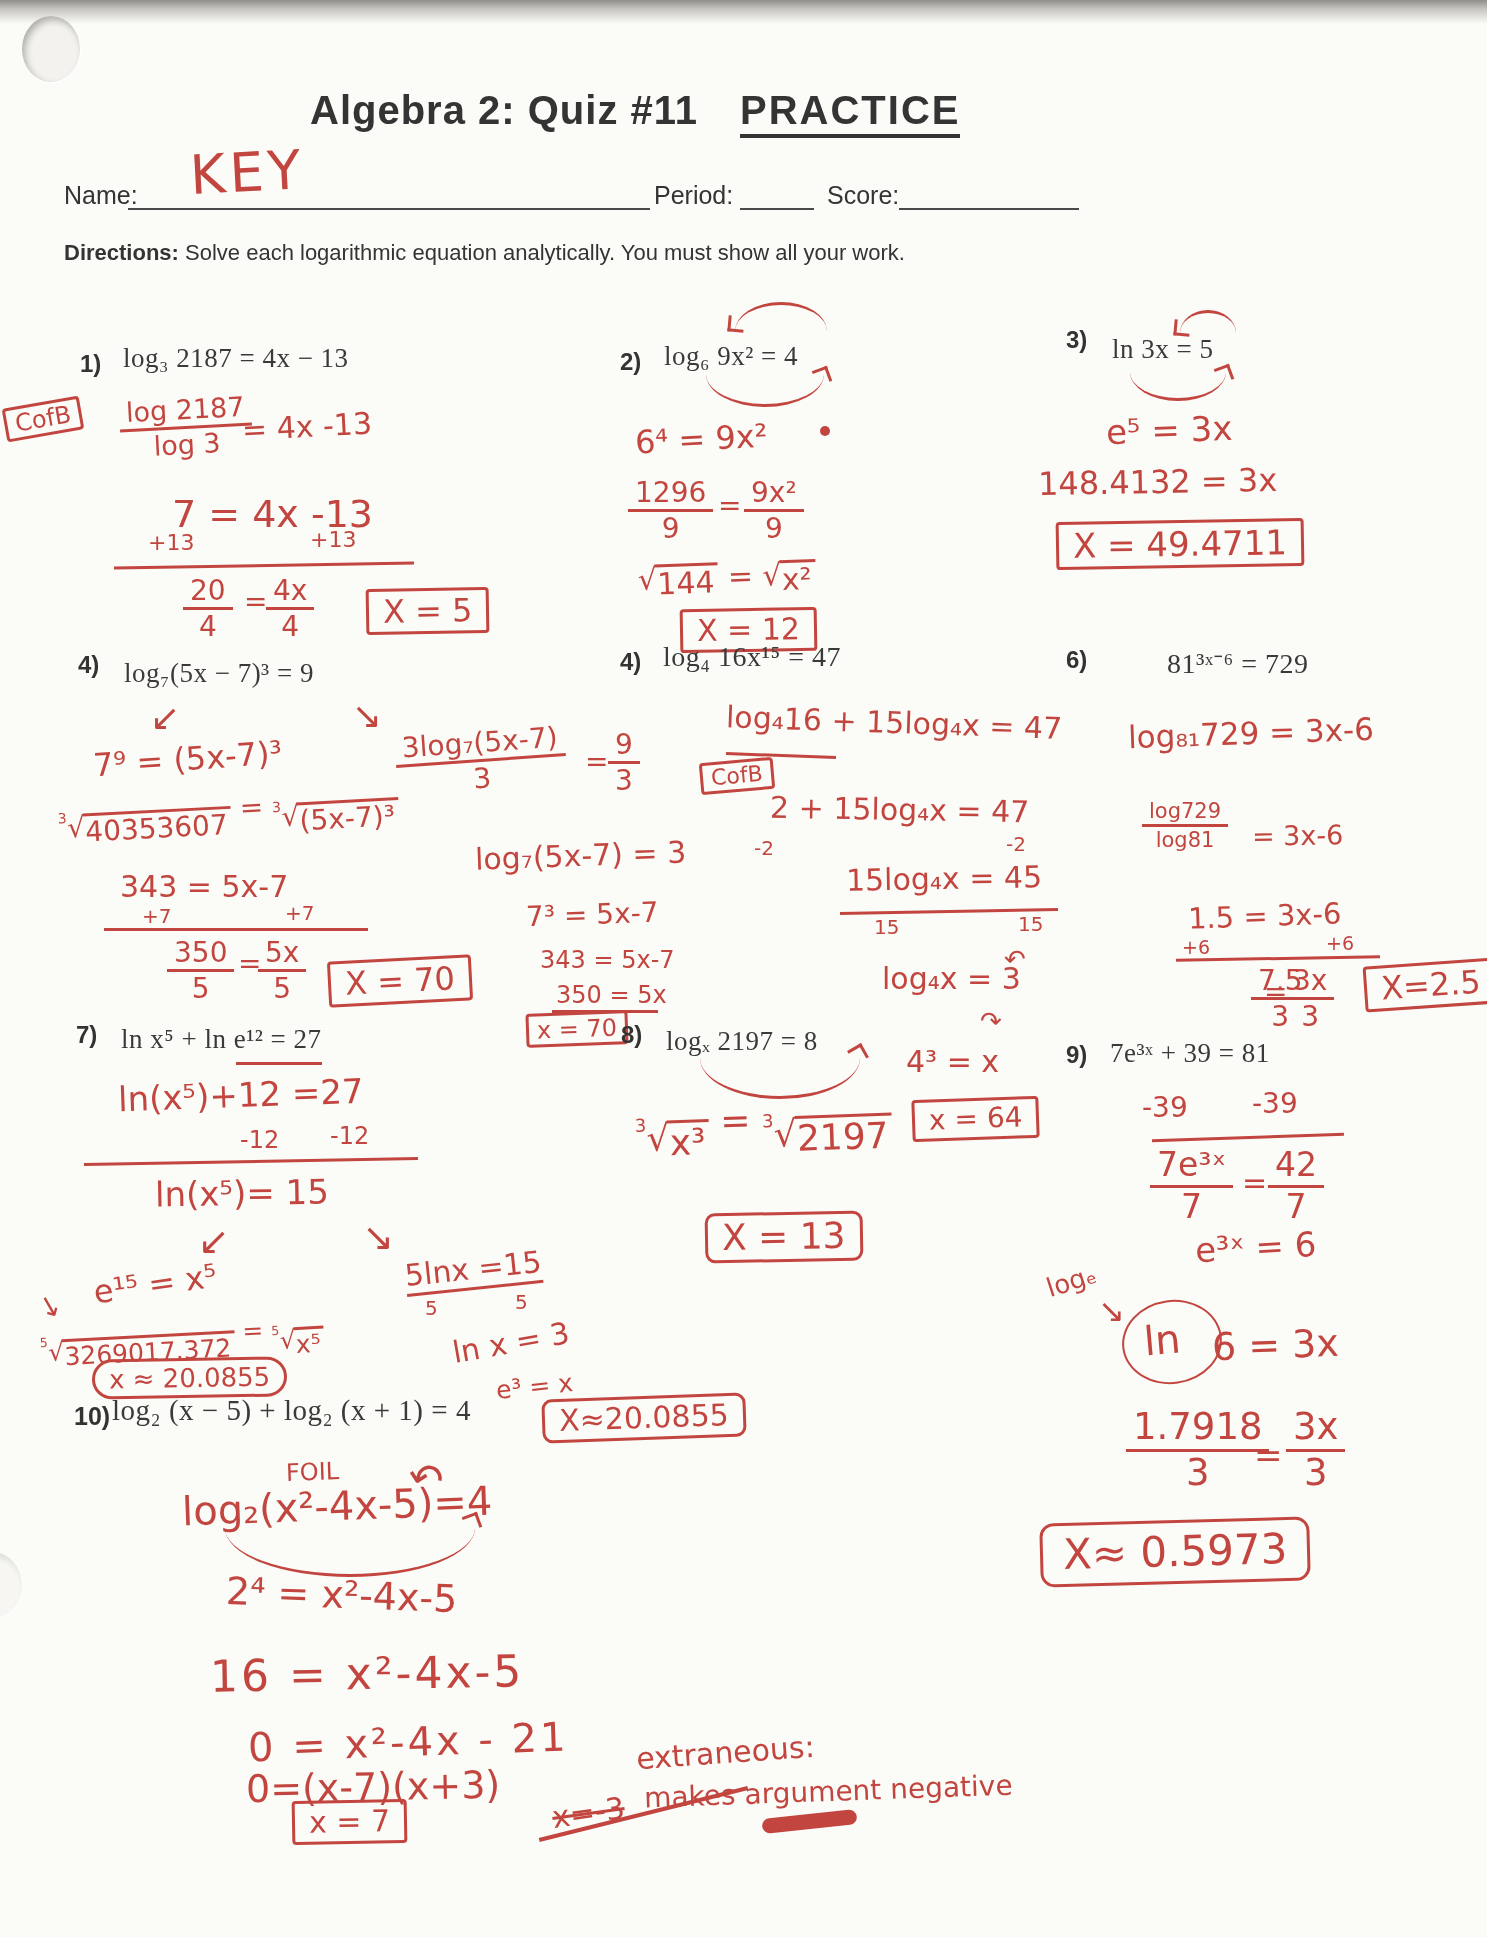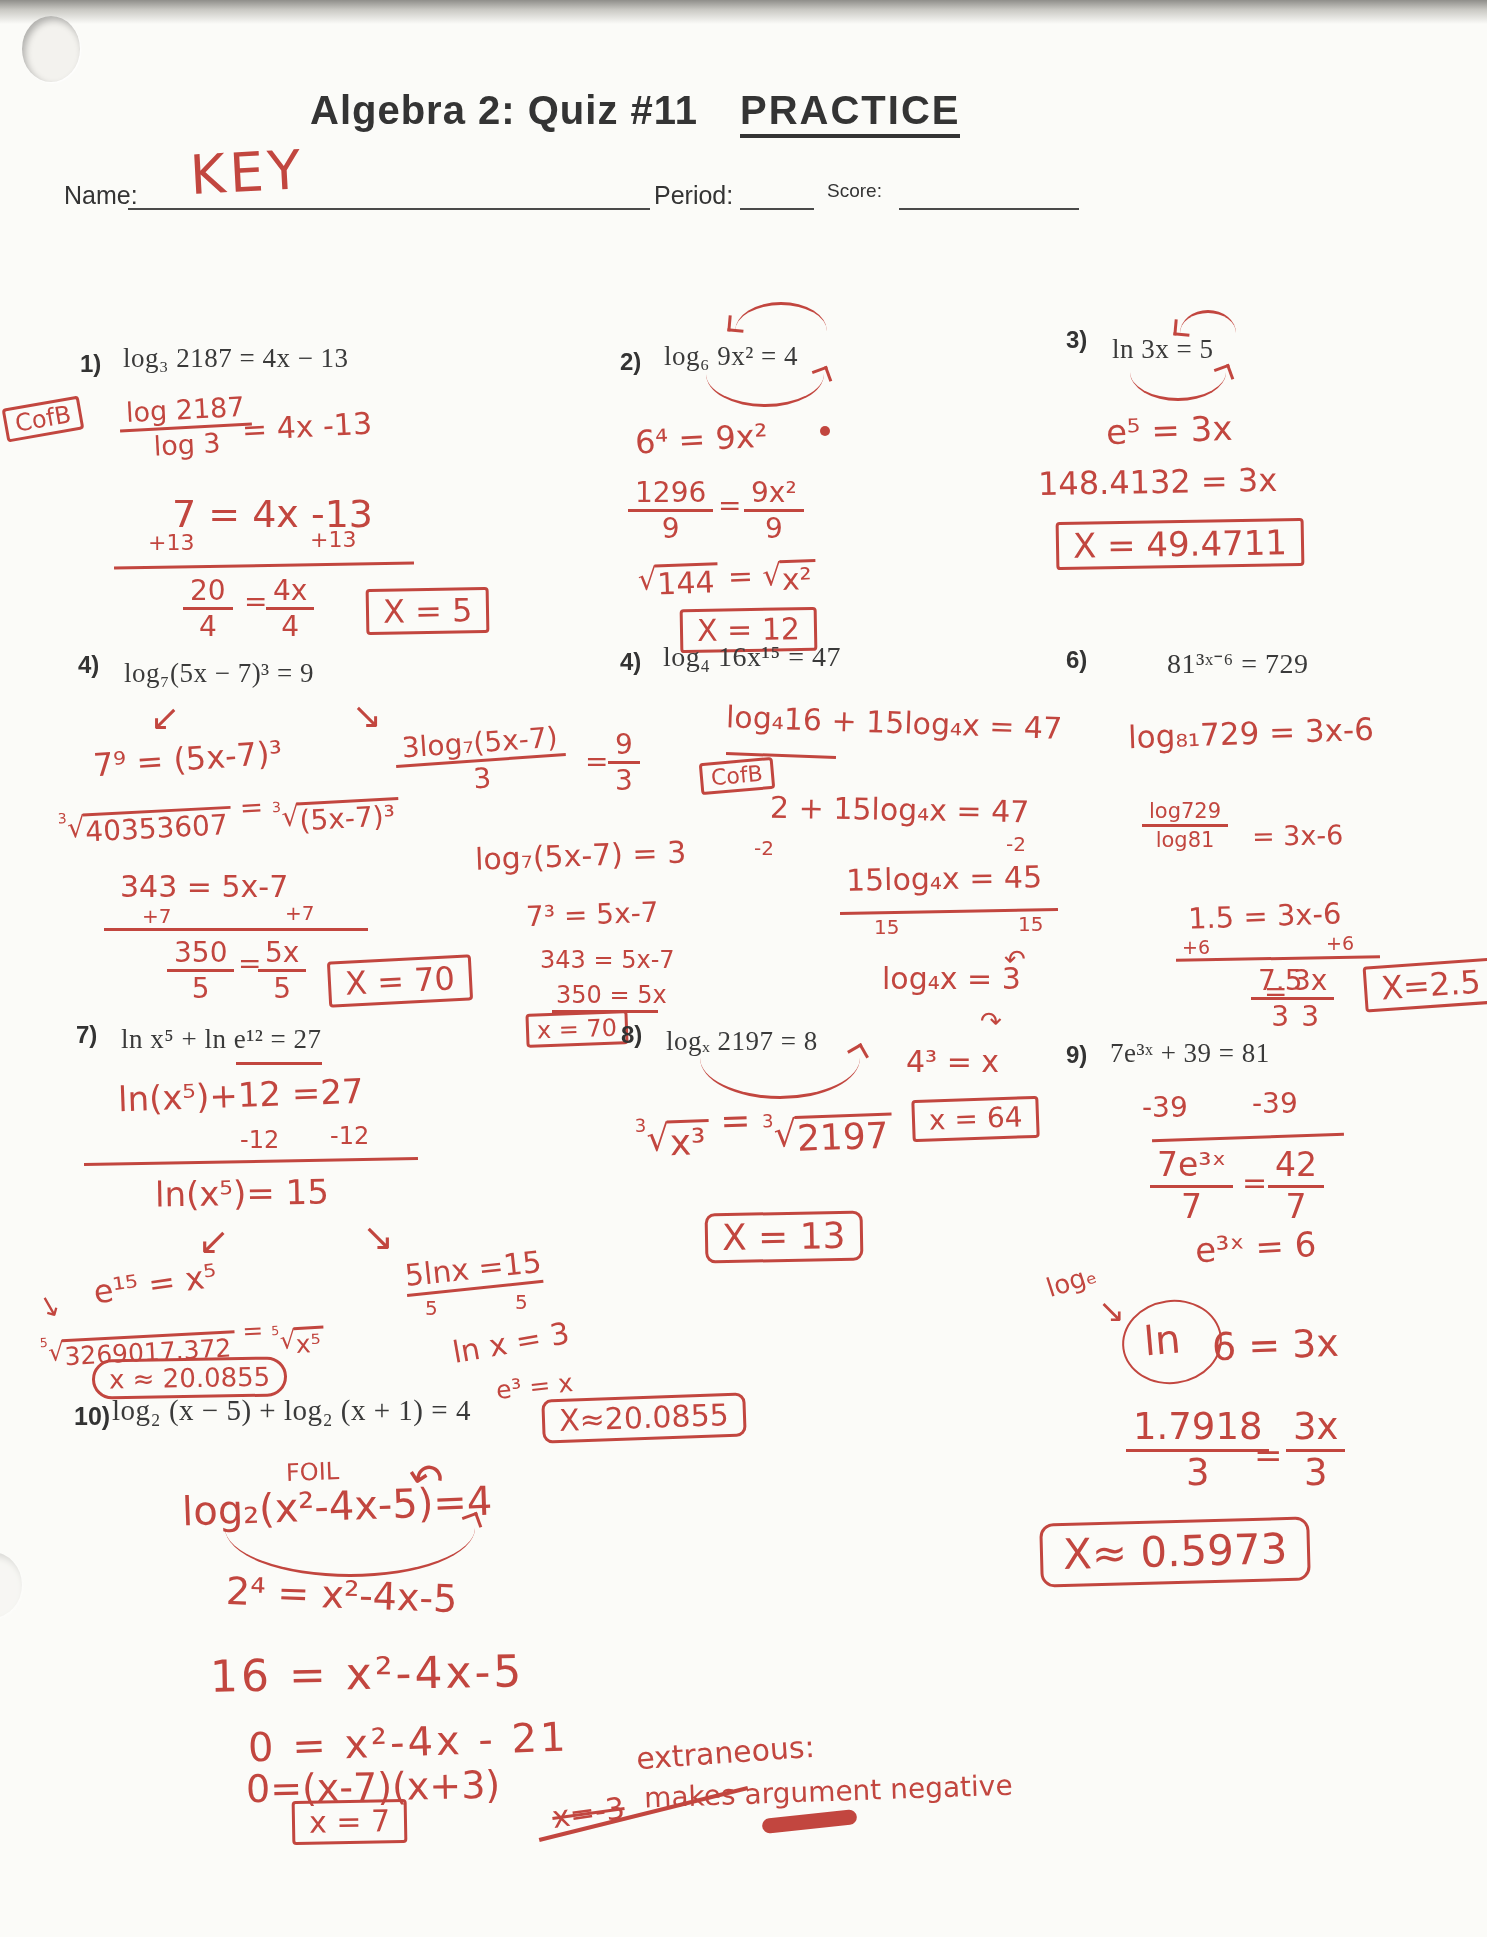--- a/index.html
+++ b/index.html
@@ -54,23 +54,24 @@
 
   <div class="pt b" style="left:310px;top:86px;font-size:40px;letter-spacing:1px;">Algebra 2: Quiz #11</div>
   <div class="pt b" style="left:740px;top:86px;font-size:40px;letter-spacing:2px;border-bottom:4px solid #343434;">PRACTICE</div>
 
   <div class="pt" style="left:64px;top:180px;font-size:25px;">Name:</div>
   <div class="bline" style="left:128px;top:208px;width:522px;"></div>
   <div class="hw" style="left:190px;top:146px;font-size:54px;letter-spacing:4px;transform:rotate(-3deg);">KEY</div>
 
   <div class="pt" style="left:654px;top:180px;font-size:25px;">Period:</div>
   <div class="bline" style="left:740px;top:208px;width:74px;"></div>
-  <div class="pt" style="left:827px;top:180px;font-size:19px;">Score:</div>
+  <div class="pt" style="left:827px;top:180px;font-size:25px;">Score:</div>
   <div class="bline" style="left:899px;top:208px;width:180px;"></div>
 
+  <div class="pt" style="left:64px;top:240px;font-size:22px;"><span class="b">Directions:</span><span>  Solve each logarithmic equation analytically.  You must show all your work.</span></div>
 
   <div class="pn" style="left:80px;top:352px;font-size:24px;">1)</div>
   <div class="pe" style="left:123px;top:345px;font-size:27px;">log₃ 2187 = 4x − 13</div>
   <div class="hw" style="left:4px;top:402px;font-size:24px;transform:rotate(-10deg);"><span class="hbox" style="padding:2px 8px;">CofB</span></div>
   <div class="frac" style="left:120px;top:396px;font-size:27px;transform:rotate(-3deg);">
     <span class="fn">log 2187</span>
     <span class="fd">log 3</span>
   </div>
   <div class="hw" style="left:242px;top:412px;font-size:30px;transform:rotate(-3deg);">= 4x -13</div>
   <div class="hw" style="left:172px;top:495px;font-size:38px;">7 = 4x -13</div>

